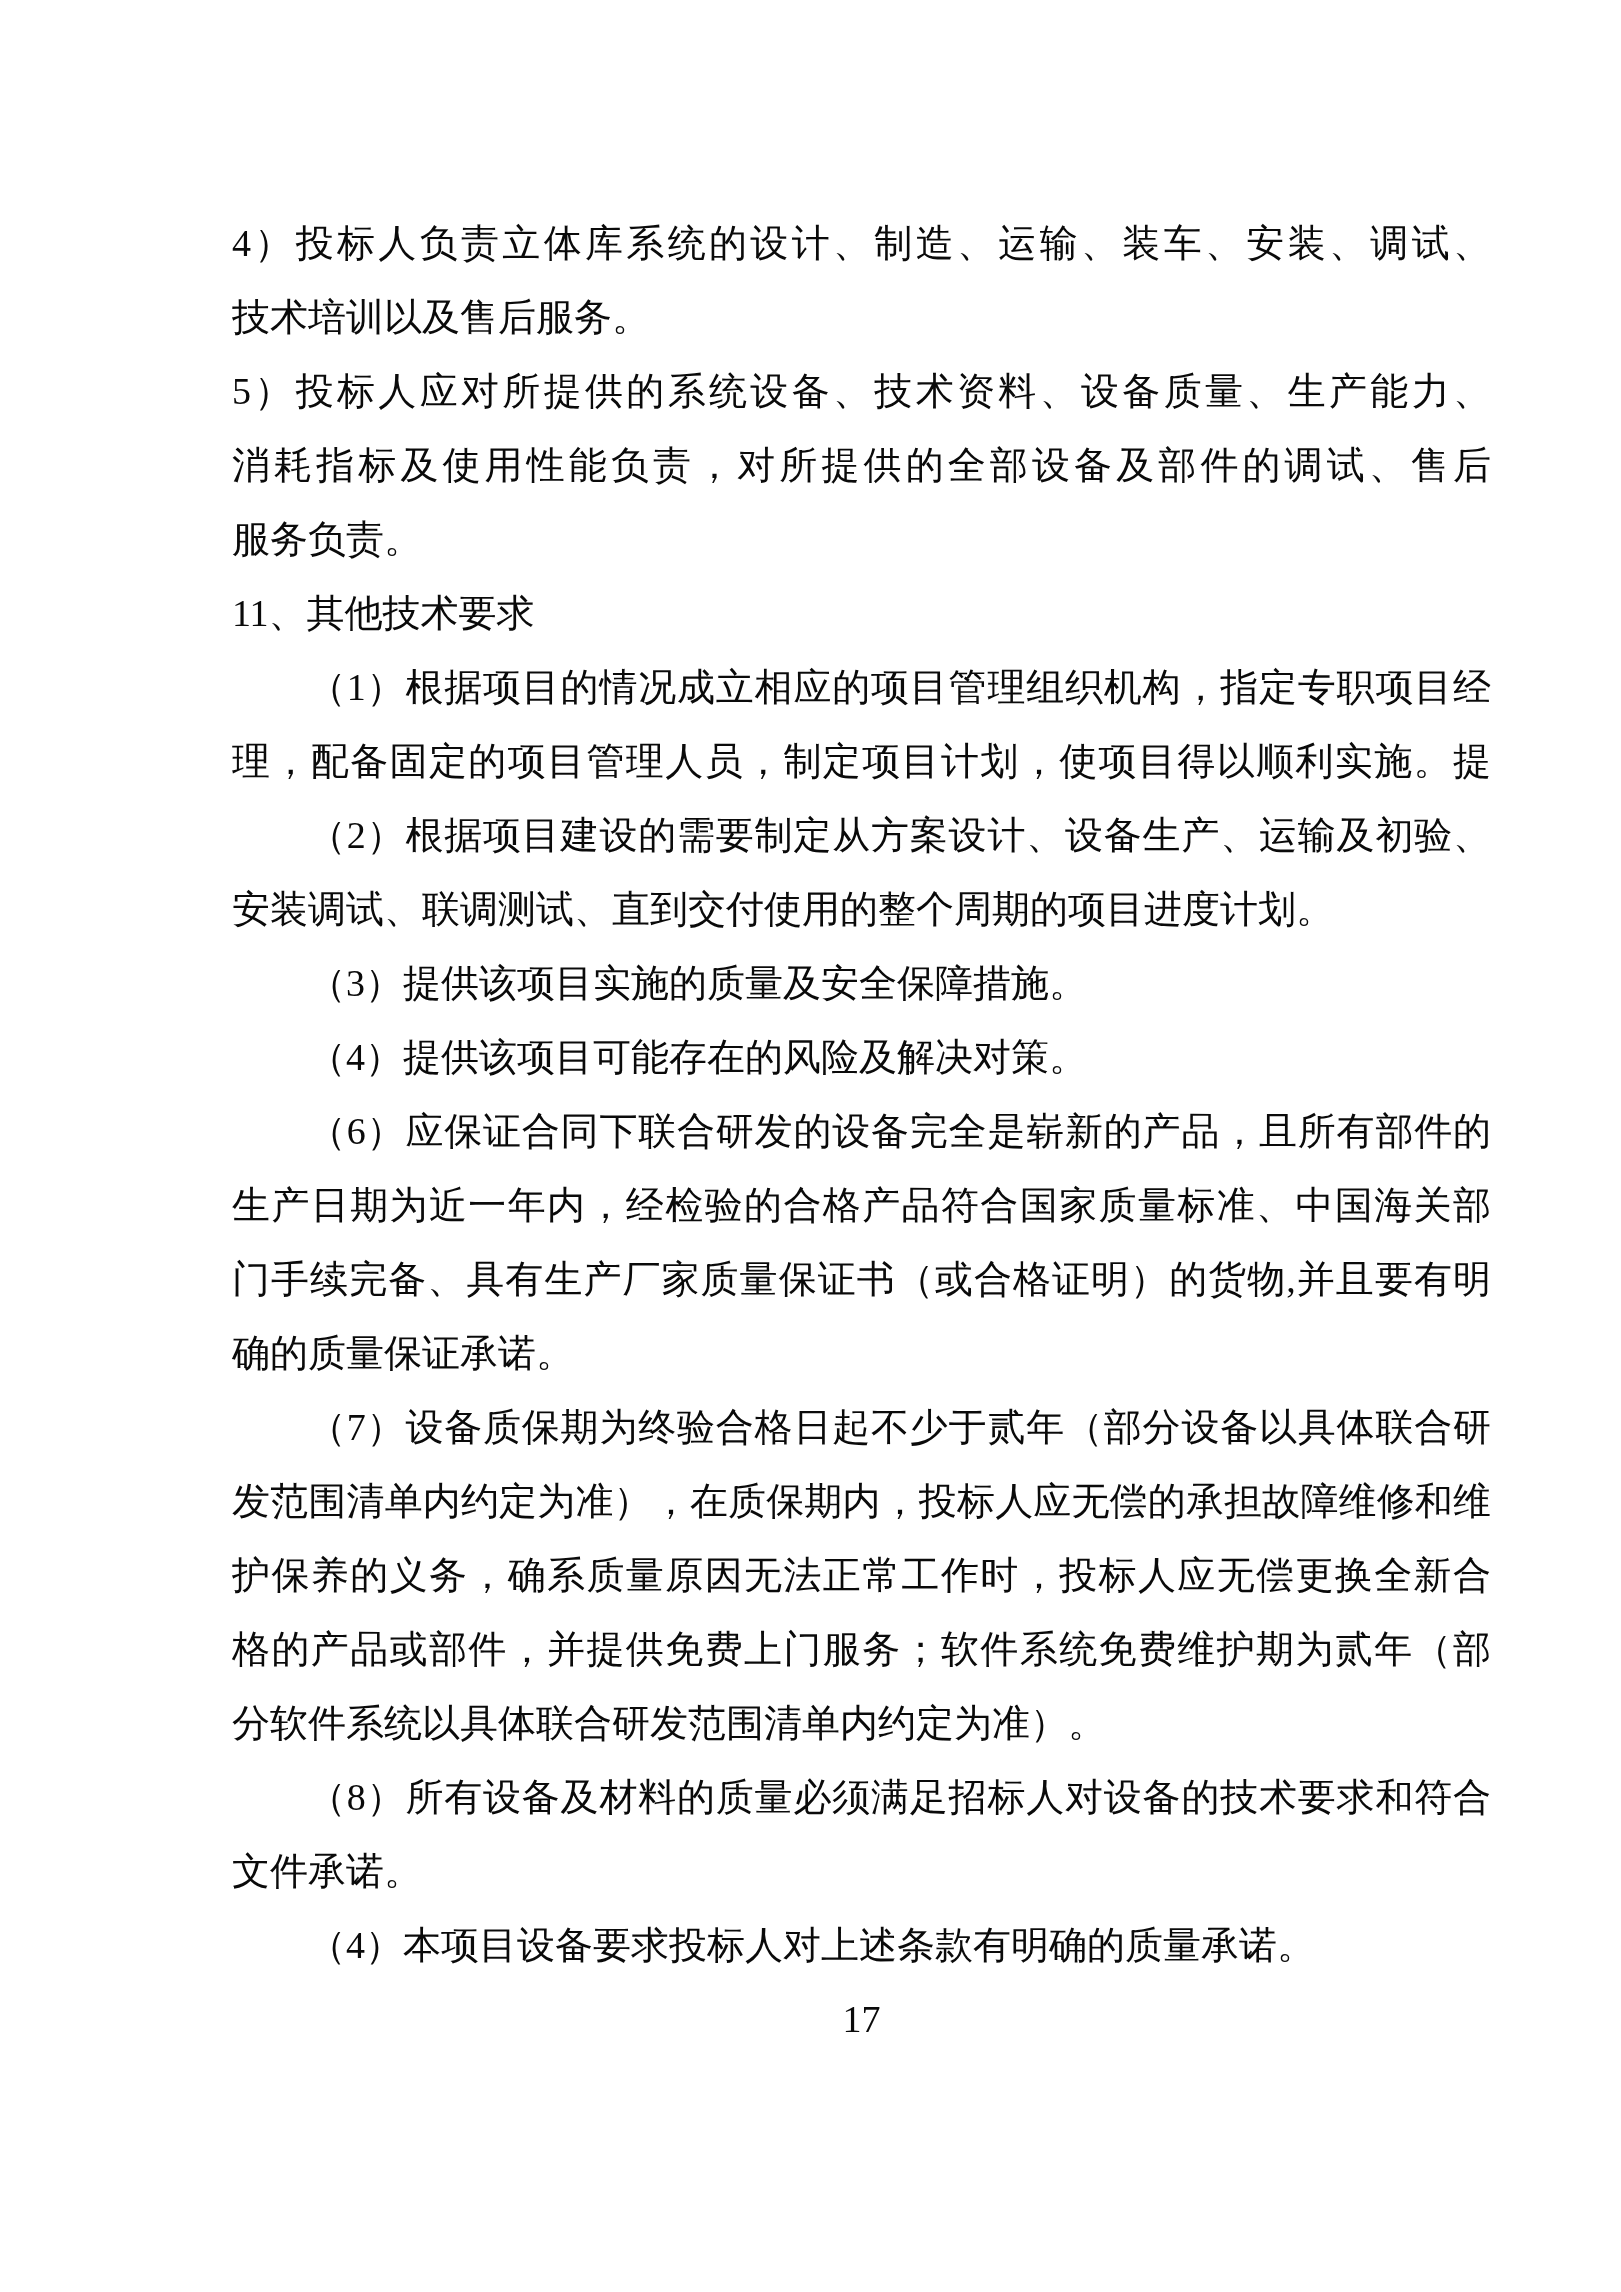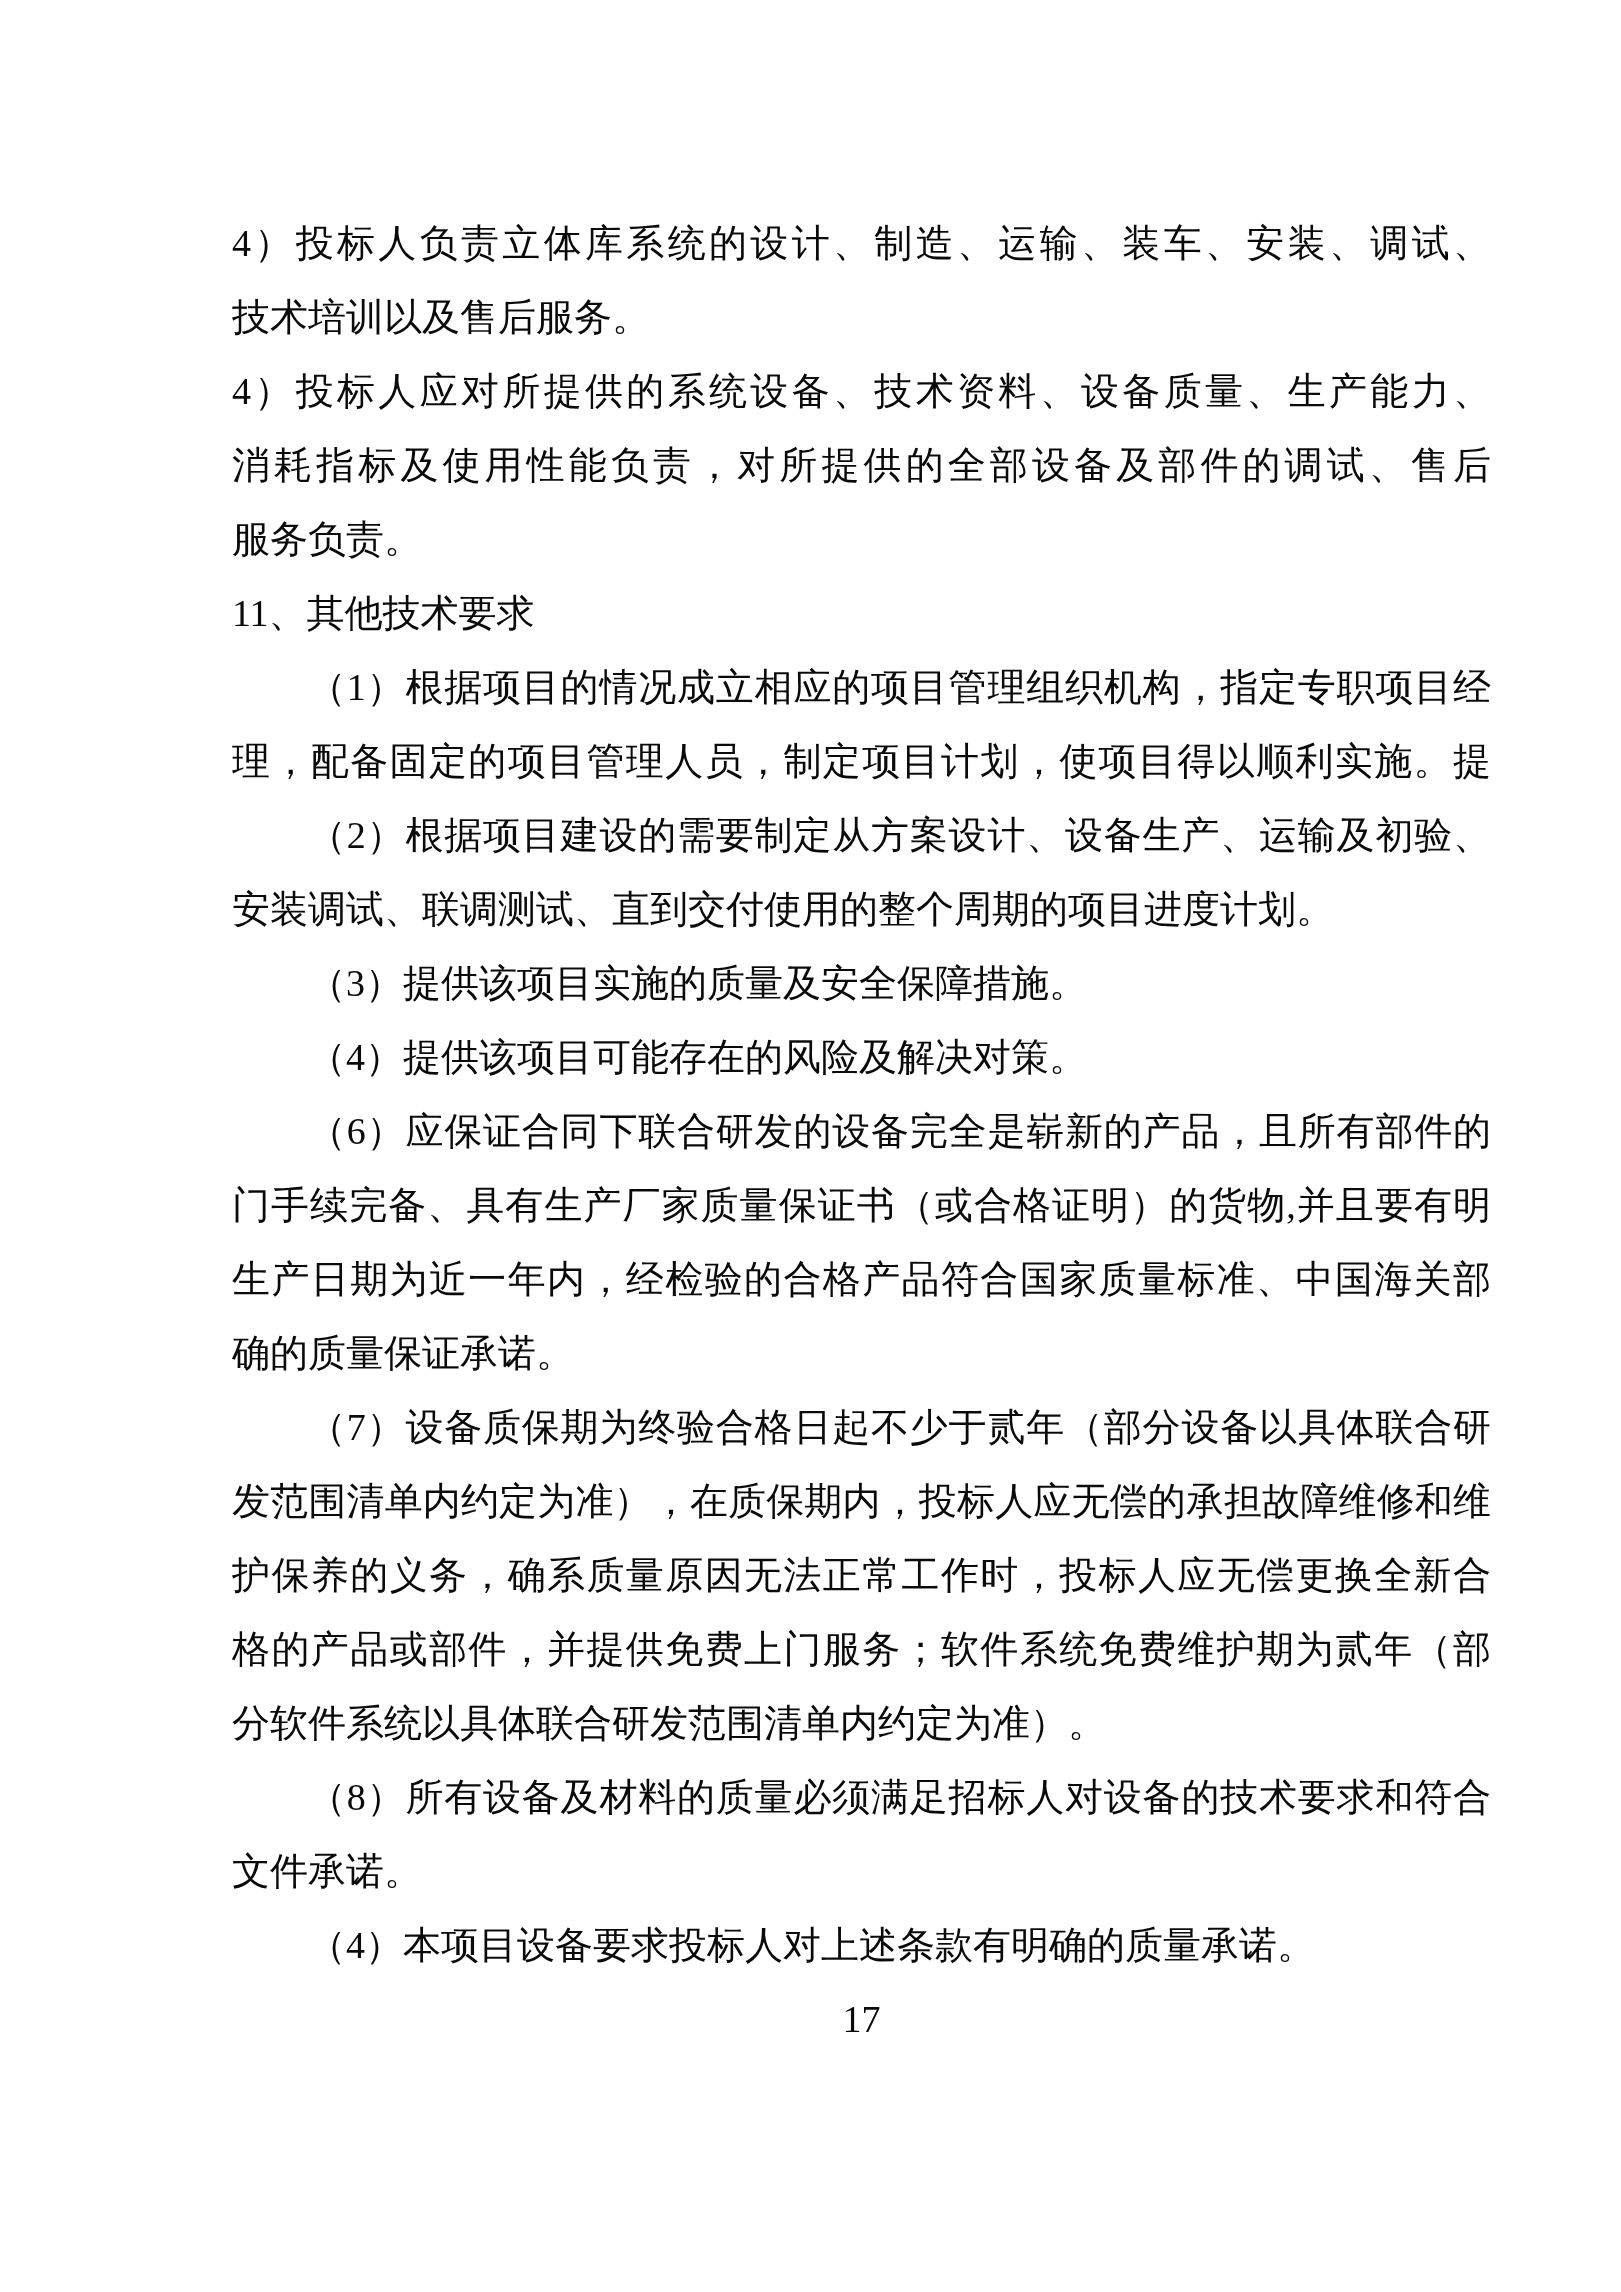--- a/index.html
+++ b/index.html
@@ -44,33 +44,33 @@
     text-align: center;
   }
 </style>
 </head>
 <body>
 
 <div class="page">
   <div class="text-block">
     <div class="ln j">4）投标人负责立体库系统的设计、制造、运输、装车、安装、调试、</div>
     <div class="ln">技术培训以及售后服务。</div>
-    <div class="ln j">4）投标人应对所提供的系统设备、技术资料、设备质量、生产能力、</div>
+    <div class="ln j">5）投标人应对所提供的系统设备、技术资料、设备质量、生产能力、</div>
     <div class="ln j">消耗指标及使用性能负责，对所提供的全部设备及部件的调试、售后</div>
     <div class="ln">服务负责。</div>
     <div class="ln">11、其他技术要求</div>
     <div class="ln j ind">（1）根据项目的情况成立相应的项目管理组织机构，指定专职项目经</div>
     <div class="ln j">理，配备固定的项目管理人员，制定项目计划，使项目得以顺利实施。提</div>
     <div class="ln j ind">（2）根据项目建设的需要制定从方案设计、设备生产、运输及初验、</div>
     <div class="ln">安装调试、联调测试、直到交付使用的整个周期的项目进度计划。</div>
     <div class="ln ind">（3）提供该项目实施的质量及安全保障措施。</div>
     <div class="ln ind">（4）提供该项目可能存在的风险及解决对策。</div>
     <div class="ln j ind">（6）应保证合同下联合研发的设备完全是崭新的产品，且所有部件的</div>
+    <div class="ln j">生产日期为近一年内，经检验的合格产品符合国家质量标准、中国海关部</div>
     <div class="ln j">门手续完备、具有生产厂家质量保证书（或合格证明）的货物,并且要有明</div>
-    <div class="ln j">生产日期为近一年内，经检验的合格产品符合国家质量标准、中国海关部</div>
     <div class="ln">确的质量保证承诺。</div>
     <div class="ln j ind">（7）设备质保期为终验合格日起不少于贰年（部分设备以具体联合研</div>
     <div class="ln j">发范围清单内约定为准），在质保期内，投标人应无偿的承担故障维修和维</div>
     <div class="ln j">护保养的义务，确系质量原因无法正常工作时，投标人应无偿更换全新合</div>
     <div class="ln j">格的产品或部件，并提供免费上门服务；软件系统免费维护期为贰年（部</div>
     <div class="ln">分软件系统以具体联合研发范围清单内约定为准）。</div>
     <div class="ln j ind">（8）所有设备及材料的质量必须满足招标人对设备的技术要求和符合</div>
     <div class="ln">文件承诺。</div>
     <div class="ln ind">（4）本项目设备要求投标人对上述条款有明确的质量承诺。</div>
     <div class="pagenum">17</div>

